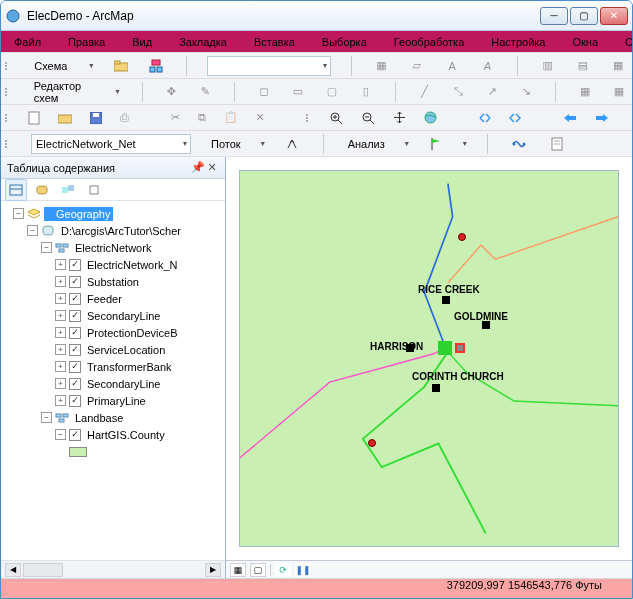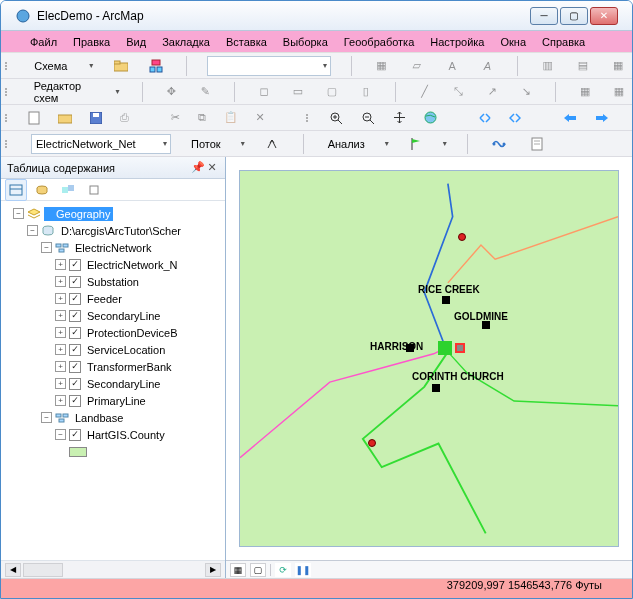--- a/index.html
+++ b/index.html
@@ -1,27 +1,27 @@
 <!DOCTYPE html>
 <html><head>
 <meta charset="utf-8">
 <style>
 * { box-sizing: border-box; margin: 0; padding: 0; font-family: "Segoe UI", Tahoma, sans-serif; font-size: 11px; }
 body { background: #fff; width: 633px; height: 599px; overflow: hidden; border: 1px solid #4a8ac9; border-radius: 6px 6px 0 0; display: flex; flex-direction: column; }
 
 
-.titlebar { height: 30px; background: linear-gradient(#fdfdfe, #e6eef8); display: flex; align-items: center; padding: 0 14px; border-bottom: 1px solid #b8c8db; }
+.titlebar { height: 30px; background: linear-gradient(#fdfdfe, #e6eef8); display: flex; align-items: center; padding: 0 4px; border-bottom: 1px solid #b8c8db; }
 .titlebar .icon { width: 16px; height: 16px; margin-right: 6px; display:flex; align-items:center; justify-content:center; }
 .titlebar .title { flex: 1; color: #000; font-size: 12px; }
 .winbtns { display: flex; gap: 2px; }
 .winbtn { width: 28px; height: 18px; border: 1px solid #5a7fa8; border-radius: 3px; background: linear-gradient(#f3f7fb,#d7e5f3); display:flex; align-items:center; justify-content:center; font-size:10px; }
 .winbtn.close { background: linear-gradient(#f3baba,#e07070); border-color:#a33; color:#fff; }
 
 
-.menubar { height: 22px; display: flex; align-items: center; padding: 0 22px; background: #f9a8d4; gap: 2px; border-bottom:1px solid #e0e0e0; }
+.menubar { height: 22px; display: flex; align-items: center; padding: 0 6px; background: #be185d; gap: 13px; border-bottom:1px solid #e0e0e0; }
 .menubar span { padding: 2px 7px; cursor: default; }
 
 
 .tbrow { height: 26px; background: #f2f3f6; border-bottom: 1px solid #dcdce2; display:flex; align-items:center; padding: 0 4px; gap:16px; }
 .tbrow .sep { width:1px; height:20px; background:#c8c8d0; margin:0 4px; }
 .tbbtn { width:22px; height:22px; display:flex; align-items:center; justify-content:center; border:1px solid transparent; border-radius:2px; }
 .tbbtn.disabled { opacity:.4; }
 .tbtext { padding:0 4px; }
 .dd { border:1px solid #b7c8da; background:#fff; height:20px; display:flex; align-items:center; padding:0 16px 0 4px; position:relative; min-width:40px; }
 .dd::after { content:"▾"; position:absolute; right:3px; font-size:8px; color:#555; }
@@ -276,21 +276,21 @@
       </svg>
     </div>
 </div>
 
 <div class="tbrow">
   <span class="grip">
       <span></span>
       <span></span>
       <span></span>
     </span>
-  <div class="dd" style="width:140px;">
+  <div class="dd" style="width:160px;">
       <span>ElectricNetwork_Net</span>
     </div>
   <span class="tbtext">Поток</span>
   <span style="font-size:8px;color:#555;">▾</span>
   <div class="tbbtn">
       <svg width="12" height="12">
         <path d="M2 10 L6 2 L10 10" fill="none" stroke="#333"></path>
         <path d="M6 2 L4 5 M6 2 L8 5" stroke="#333"></path>
       </svg>
     </div>

